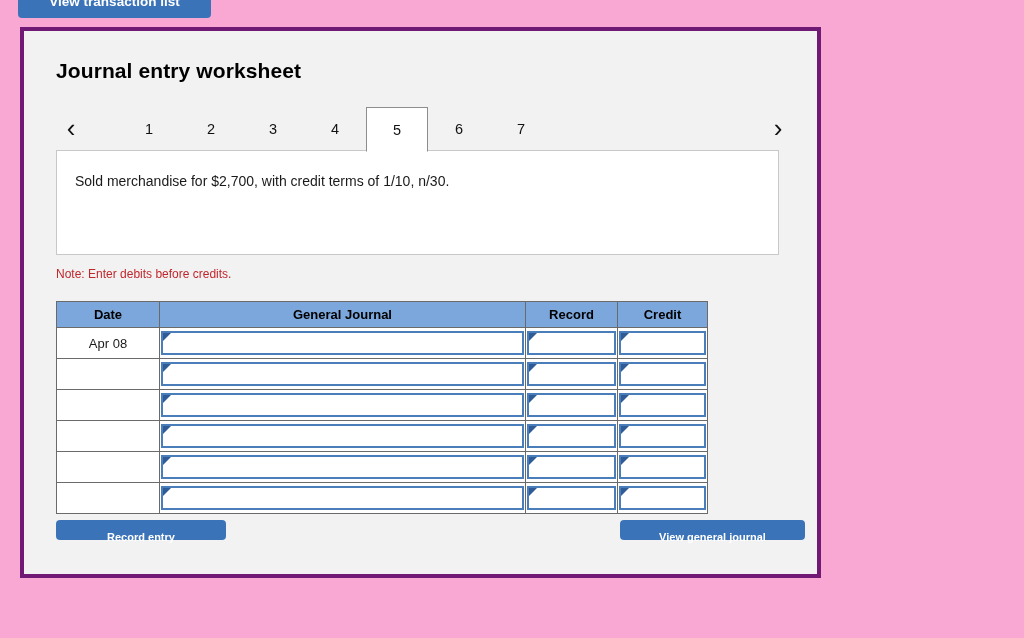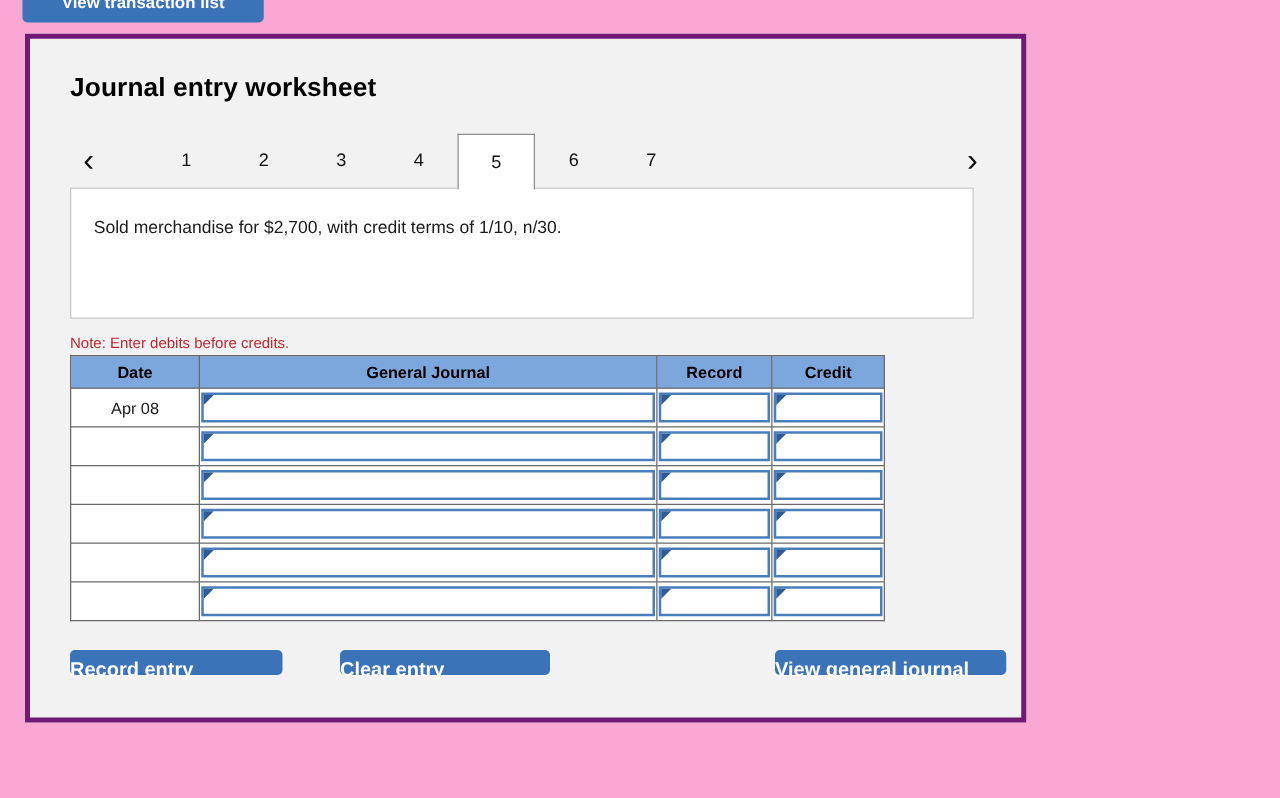--- a/index.html
+++ b/index.html
@@ -128,21 +128,21 @@
     left: 32px;
     top: 236px;
     font-size: 12px;
     color: #c0272d;
   }
 
   
   .jtable {
     position: absolute;
     left: 32px;
-    top: 253px;
+    top: 270px;
     border-collapse: collapse;
     table-layout: fixed;
   }
   .jtable th {
     background: #7ba7dc;
     border: 1px solid #6a6a6a;
     height: 25px;
     font-size: 13px;
     font-weight: bold;
     color: #000000;
@@ -191,24 +191,24 @@
   }
 
   
   .btn {
     position: absolute;
     height: 20px;
     background: #3b73b9;
     border: none;
     border-radius: 4px;
     color: #ffffff;
-    font-size: 16px;
+    font-size: 11px;
     font-weight: bold;
     font-family: "Liberation Sans", sans-serif;
-    text-align: left;
+    text-align: center;
     line-height: 34px;
     padding: 0;
     cursor: pointer;
   }
   .btn-record { left: 32px;  top: 489px; width: 170px; }
   .btn-clear  { left: 248px; top: 489px; width: 168px; }
   .btn-view   { left: 584px; top: 489px; width: 185px; margin-left: 12px; }
 </style>
 </head>
 <body>
@@ -326,17 +326,16 @@
               <div class="cell-input"></div>
             </td>
           <td class="input-cell">
               <div class="cell-input"></div>
             </td>
         </tr>
       </tbody>
     </table>
 
     <button class="btn btn-record">Record entry</button>
-    <button class="btn btn-clear">Clear entry</button>
     <button class="btn btn-view">View general journal</button>
 
   </div>
 </div>
 
 </body></html>

